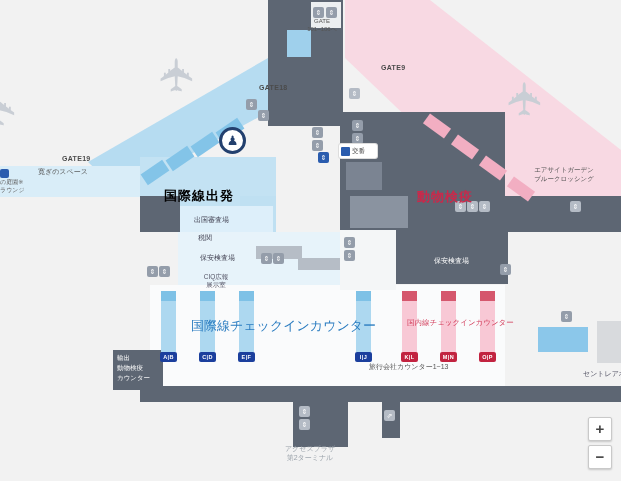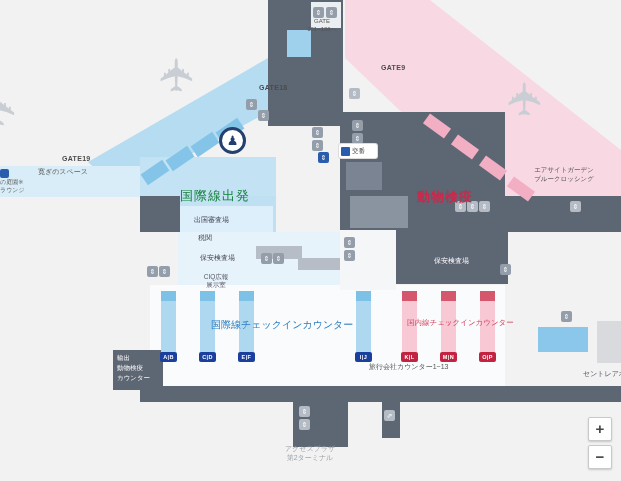--- a/index.html
+++ b/index.html
@@ -139,38 +139,38 @@
     <div>101~106へ</div>
   </div>
   <div class="gate" style="left:381px;top:64px;">GATE9</div>
   <div class="gate" style="left:259px;top:84px;">GATE18</div>
   <div class="gate" style="left:62px;top:155px;">GATE19</div>
 
   <div class="lbl" style="left:38px;top:167px;">寛ぎのスペース</div>
   <div class="lbl" style="left:0;top:179px;font-size:6px;color:#666;">の庭園※</div>
   <div class="lbl" style="left:0;top:187px;font-size:6px;color:#666;">ラウンジ</div>
 
-  <div class="lbl" style="left:180px;top:188px;font-size:13px;font-weight:normal;color:#15803d;letter-spacing:1px;">国際線出発</div>
+  <div class="lbl" style="left:164px;top:188px;font-size:13px;font-weight:bold;color:#000000;letter-spacing:1px;">国際線出発</div>
   <div class="lbl" style="left:417px;top:189px;font-size:13px;font-weight:bold;color:#c9294b;letter-spacing:1px;">動物検疫</div>
 
   <div class="abs" style="left:516px;top:166px;width:96px;text-align:center;color:#555;font-size:6.5px;line-height:1.35;">
     <div>エアサイトガーデン</div>
     <div>ブルークロッシング</div>
   </div>
 
   <div class="lbl" style="left:194px;top:215px;color:#445;">出国審査場</div>
   <div class="lbl" style="left:198px;top:233px;color:#445;">税関</div>
   <div class="lbl" style="left:200px;top:253px;color:#445;">保安検査場</div>
   <div class="abs" style="left:192px;top:273px;width:48px;text-align:center;color:#556;font-size:6.5px;line-height:1.3;">
     <div>CIQ広報</div>
     <div>展示室</div>
   </div>
   <div class="lbl" style="left:434px;top:256px;color:#fff;">保安検査場</div>
 
-  <div class="lbl" style="left:191px;top:318px;color:#2a7cc0;font-size:10px;margin-left:20px;">国際線チェックインカウンター</div>
+  <div class="lbl" style="left:191px;top:318px;color:#2a7cc0;font-size:13px;">国際線チェックインカウンター</div>
   <div class="lbl" style="left:407px;top:318px;color:#d23a58;font-size:7.5px;">国内線チェックインカウンター</div>
   <div class="lbl" style="left:369px;top:362px;color:#555;">旅行会社カウンター1~13</div>
 
   <div class="abs" style="left:117px;top:353px;color:#fff;font-size:6.5px;line-height:1.55;">
     <div>輸出</div>
     <div>動物検疫</div>
     <div>カウンター</div>
   </div>
 
   <div class="lbl" style="left:583px;top:369px;color:#556;">セントレアホ</div>

